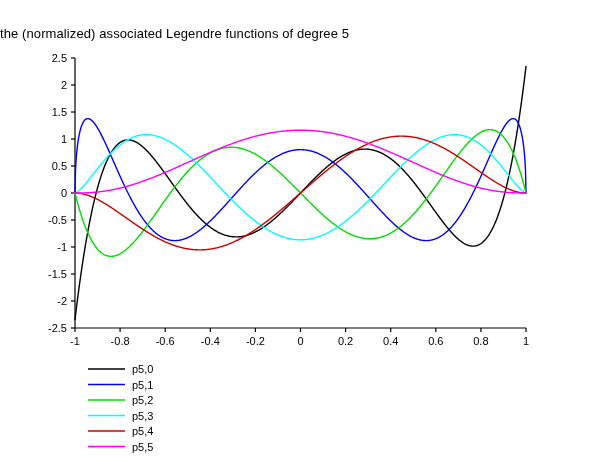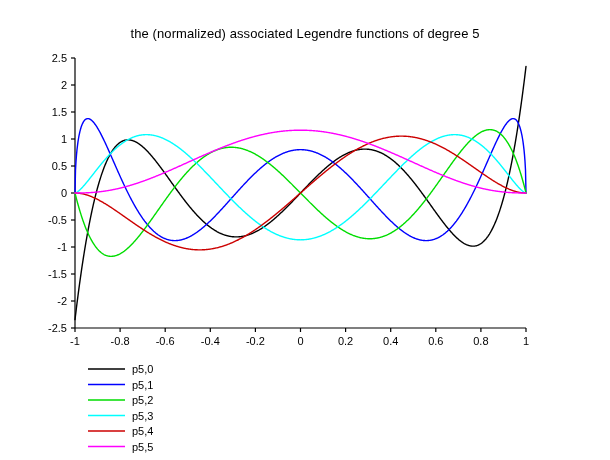--- a/index.html
+++ b/index.html
@@ -18,21 +18,21 @@
     position: absolute;
     left: 0; top: 0;
     width: 610px;
     height: 460px;
   }
   #chart-title {
     position: absolute;
     left: 0;
     top: 26px;
     width: 610px;
-    text-align: center;
+    text-align: left;
     font-size: 13px;
     color: #000000;
     letter-spacing: 0.1px;
   }
   #plot-svg {
     position: absolute;
     left: 0;
     top: 0;
   }
   .tick-label {

